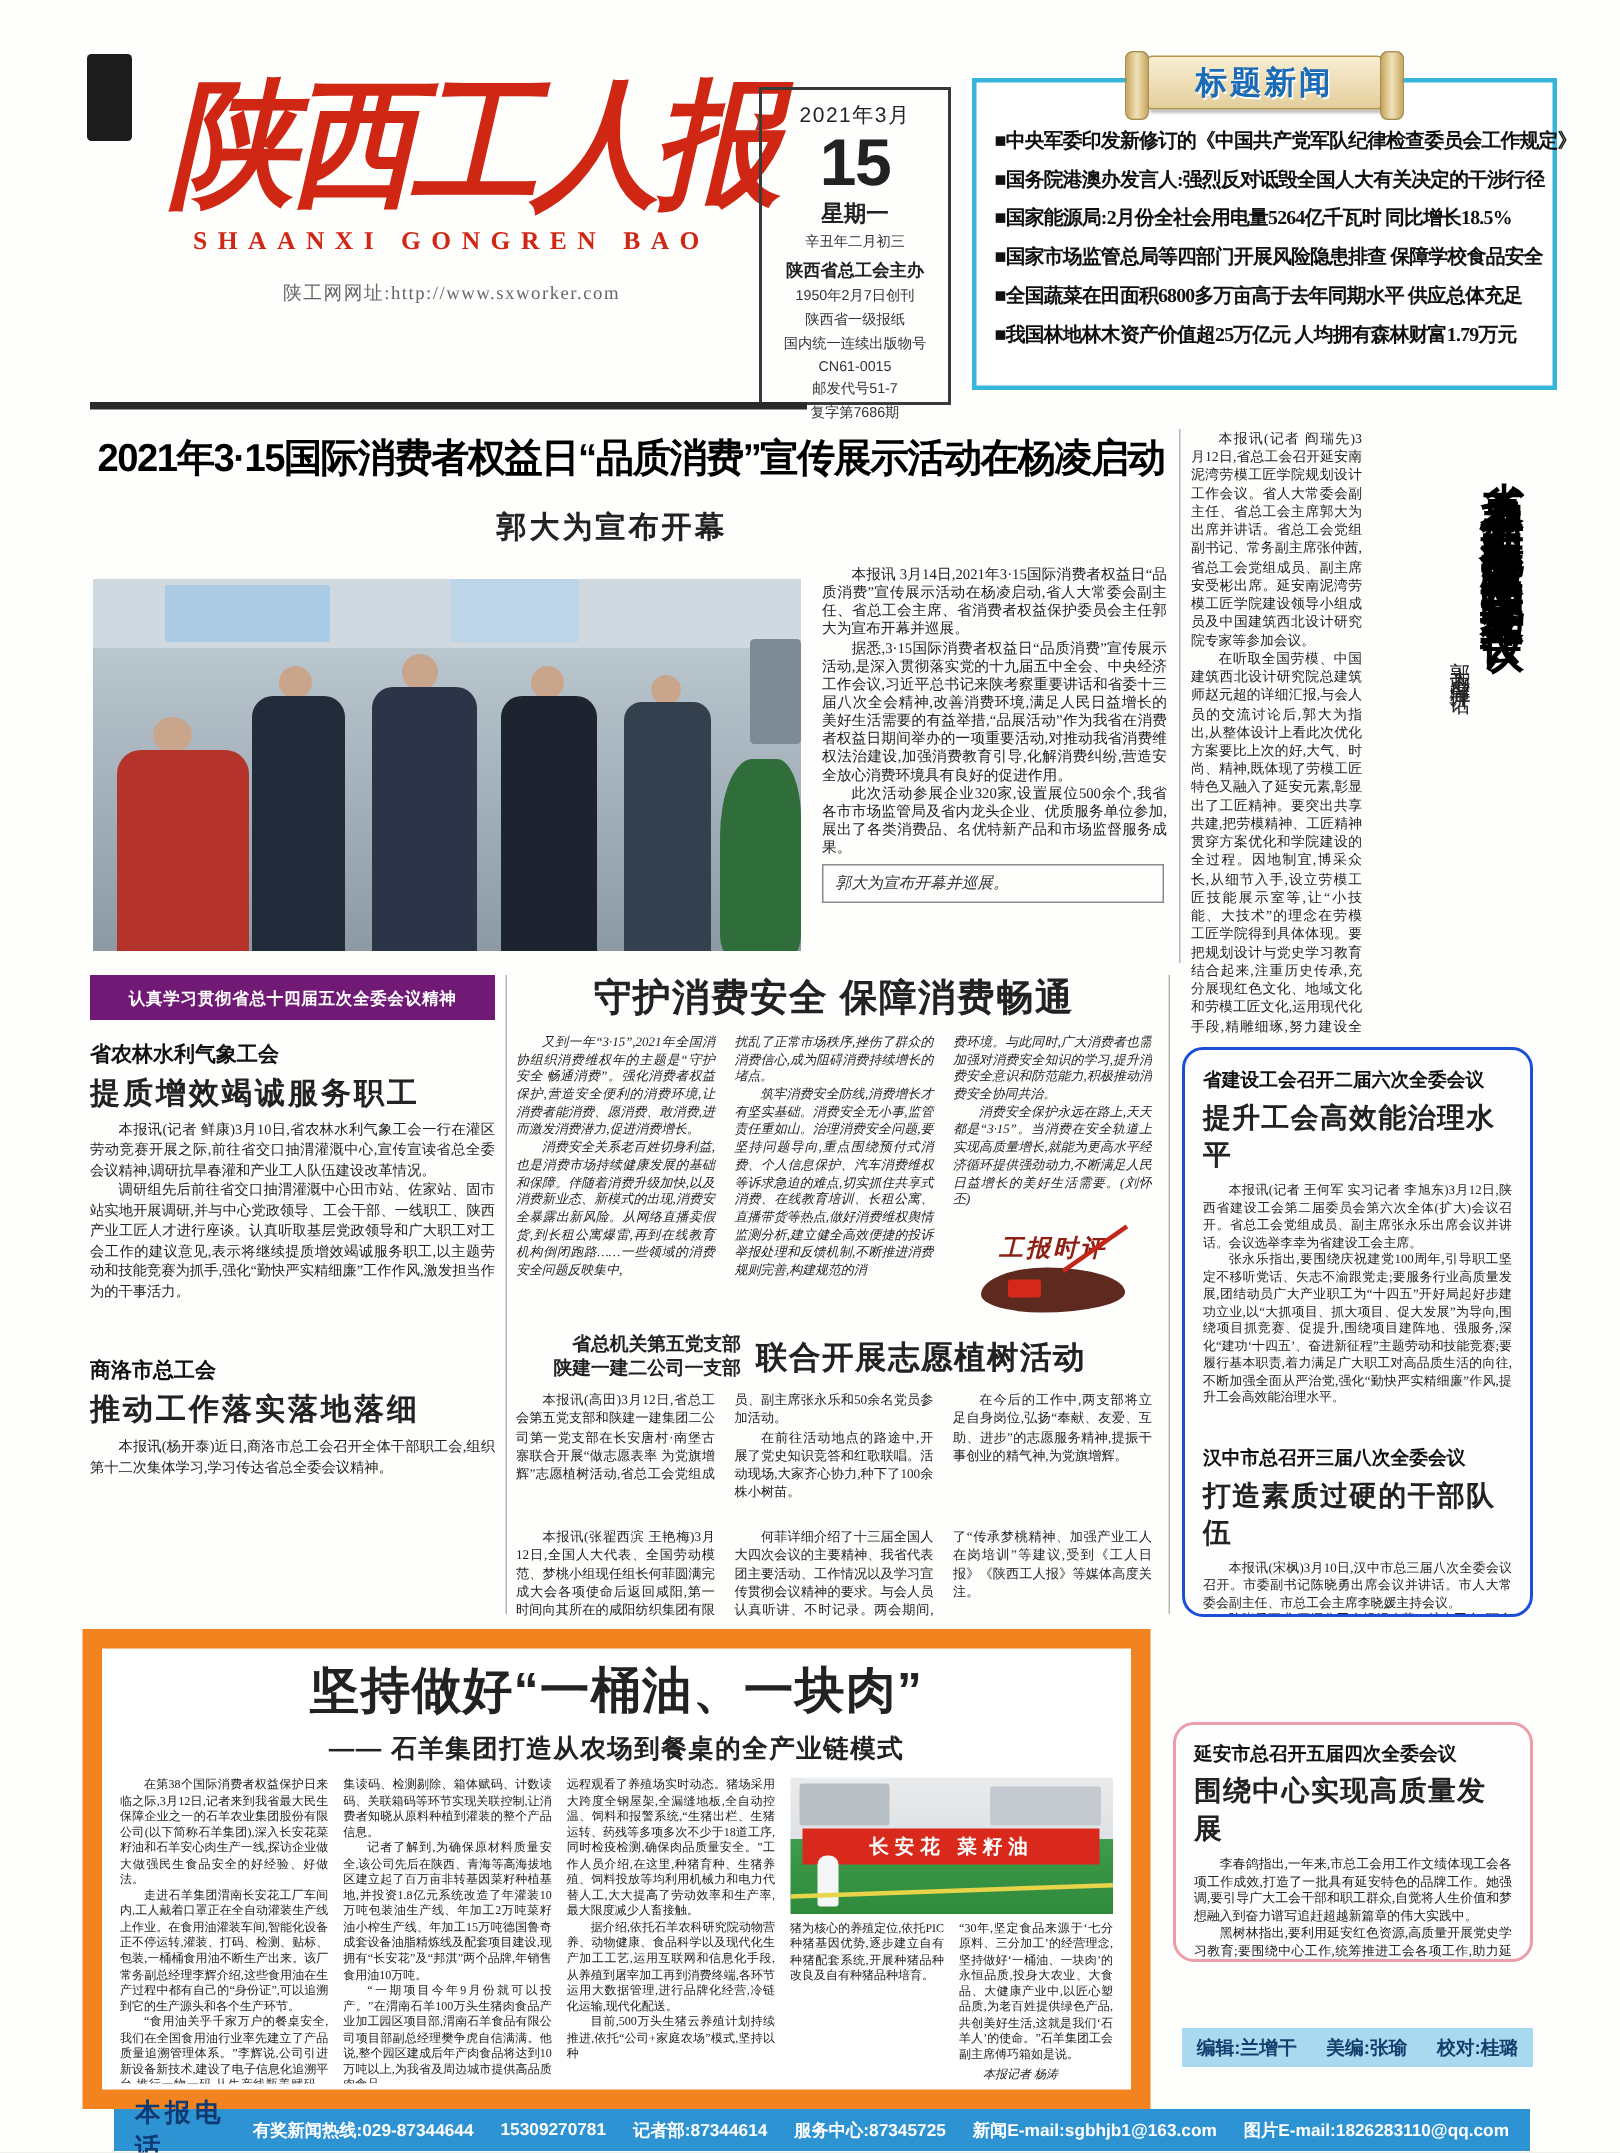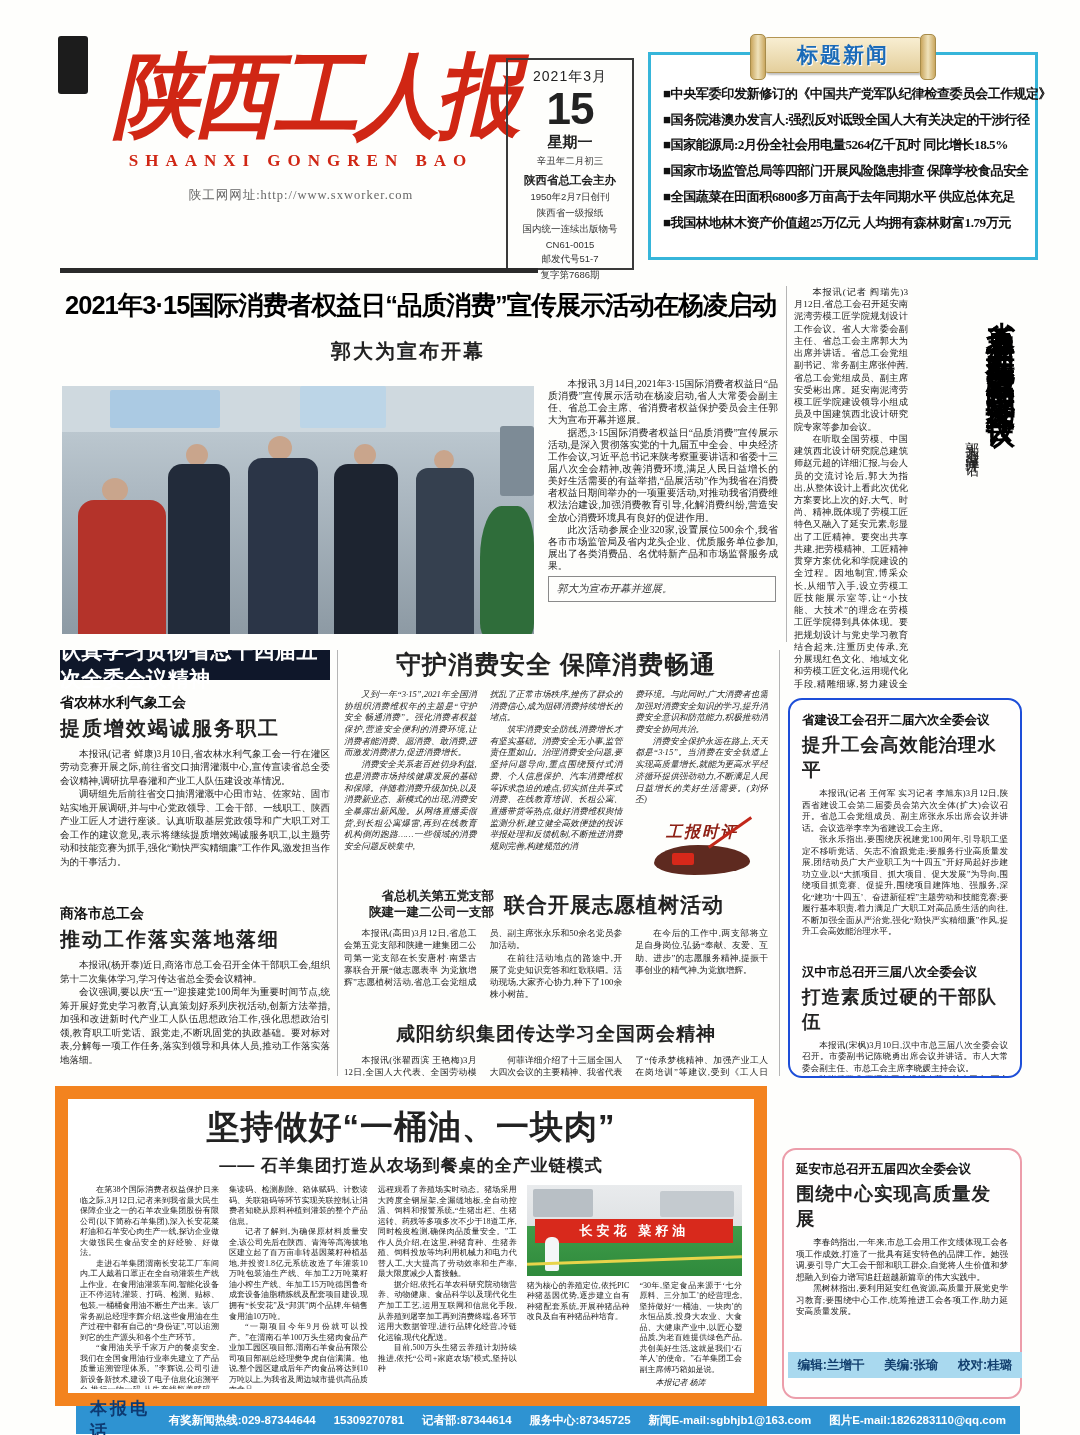--- a/index.html
+++ b/index.html
@@ -50,22 +50,22 @@
   .vline { position:absolute; width:1px; background:#b5b5b5; }
   .nmw-text { position:absolute; left:794px; top:286px; width:114px; height:404px; overflow:hidden; }
   .nmw-text p { font-size:9.2px; line-height:1.33; text-align:justify; text-indent:2em; }
   .nmw-vert { position:absolute; left:914px; top:298px; width:106px; height:400px; writing-mode:vertical-rl; overflow:hidden; }
   .nmw-h { font-size:29px; font-weight:bold; letter-spacing:4px; line-height:1.35;
            font-family:"Liberation Sans",sans-serif; color:#000; }
   .nmw-b { font-size:14px; margin-top:132px; height:260px; letter-spacing:3px; color:#222; }
 
   
   .left-col { position:absolute; left:60px; top:650px; width:270px; height:428px; overflow:hidden; }
-  .camp-banner { height:30px; background:#0f172a; color:#fff; display:flex; align-items:center; justify-content:center;
-                 font-size:21px; font-weight:bold; font-family:"Liberation Sans",sans-serif; letter-spacing:0.5px; }
+  .camp-banner { height:30px; background:#701a75; color:#fff; display:flex; align-items:center; justify-content:center;
+                 font-size:11px; font-weight:bold; font-family:"Liberation Sans",sans-serif; letter-spacing:0.5px; }
   .kicker { font-size:14px; font-weight:bold; font-family:"Liberation Sans",sans-serif; color:#111; }
   .art-h { font-size:20px; font-weight:bold; font-family:"Liberation Sans",sans-serif; letter-spacing:2px; margin:3px 0 6px; }
   .left-col p.body, .pbox p.body, .ybox p.body { font-size:9.5px; line-height:1.42; text-align:justify; text-indent:2em; }
   .left-art { margin-top:14px; }
   .mid-col { position:absolute; left:344px; top:648px; width:424px; height:432px; overflow:hidden; }
   .edit-h { text-align:center; font-size:25px; font-weight:bold; font-family:"Liberation Sans",sans-serif; letter-spacing:1px; }
   .edit-cols { display:flex; gap:13px; margin-top:8px; height:188px; overflow:hidden; position:relative; }
   .edit-cols .c { flex:1; }
   .edit-cols p { font-size:8.6px; line-height:1.36; text-align:justify; text-indent:2em; font-style:italic; color:#222; }
   .edit-cols p.cont { text-indent:0; }
@@ -105,21 +105,21 @@
   .ob-sub-cols .sc { flex:1; }
   .byline { text-align:right; font-size:8px; margin-top:3px; font-style:italic; }
   .fact-photo { position:relative; width:100%; height:96px; background:linear-gradient(#e9ebed 0%,#dfe2e4 45%,#3f9c4a 45.1%,#2f8a3c 100%); overflow:hidden; }
   .fp-banner { position:absolute; left:4%; top:34px; width:92%; height:24px; background:#d8291c; color:#fff;
                display:flex; align-items:center; justify-content:center; font-size:13px; font-weight:bold;
                letter-spacing:4px; font-family:"Liberation Sans",sans-serif; }
   .fp-mach1 { position:absolute; left:6px; top:4px; width:60px; height:28px; background:#b8bfc5; border-radius:2px; }
   .fp-mach2 { position:absolute; right:8px; top:6px; width:74px; height:26px; background:#c4cacf; border-radius:2px; }
   .fp-worker { position:absolute; left:18px; top:52px; width:14px; height:34px; background:#f4f6f7; border-radius:6px 6px 2px 2px; }
   .fp-line { position:absolute; left:0; bottom:14px; width:100%; height:3px; background:#e8d44a; transform:rotate(-2deg); }
-  .ybox { position:absolute; left:782px; top:1148px; width:240px; height:251px; border:2px solid #ec9daa; border-radius:14px;
+  .ybox { position:absolute; left:782px; top:1148px; width:240px; height:160px; border:2px solid #ec9daa; border-radius:14px;
           padding:11px 12px; overflow:hidden; background:#fffefe; }
   .ebar { position:absolute; left:788px; top:1352px; width:234px; height:26px; background:#a9d9ef; color:#123f6e;
           display:flex; align-items:center; justify-content:space-around; font-size:12.5px; font-weight:bold;
           font-family:"Liberation Sans",sans-serif; }
   .fbar { position:absolute; left:76px; top:1406px; width:944px; height:28px; background:#2e93d2; display:flex;
           align-items:center; padding:0 14px; gap:18px; }
   .fbar-label { font-size:17px; font-weight:bold; color:#0d3a72; letter-spacing:3px; font-family:"Liberation Sans",sans-serif; }
   .fbar-item { font-size:11.5px; color:#fff; font-weight:bold; white-space:nowrap; font-family:"Liberation Sans",sans-serif; }
 </style>
 </head>
@@ -205,21 +205,20 @@
     <div class="left-art">
       <div class="kicker">省农林水利气象工会</div>
       <div class="art-h">提质增效竭诚服务职工</div>
       <p class="body">本报讯(记者 鲜康)3月10日,省农林水利气象工会一行在灌区劳动竞赛开展之际,前往省交口抽渭灌溉中心,宣传宣读省总全委会议精神,调研抗旱春灌和产业工人队伍建设改革情况。</p>
       <p class="body">调研组先后前往省交口抽渭灌溉中心田市站、佐家站、固市站实地开展调研,并与中心党政领导、工会干部、一线职工、陕西产业工匠人才进行座谈。认真听取基层党政领导和广大职工对工会工作的建议意见,表示将继续提质增效竭诚服务职工,以主题劳动和技能竞赛为抓手,强化“勤快严实精细廉”工作作风,激发担当作为的干事活力。</p>
     </div>
     <div class="left-art" style="margin-top:36px;">
       <div class="kicker">商洛市总工会</div>
       <div class="art-h">推动工作落实落地落细</div>
       <p class="body">本报讯(杨开泰)近日,商洛市总工会召开全体干部职工会,组织第十二次集体学习,学习传达省总全委会议精神。</p>
-      <p class="body">会议强调,要以庆“五一”迎接建党100周年为重要时间节点,统筹开展好党史学习教育,认真策划好系列庆祝活动,创新方法举措,加强和改进新时代产业工人队伍思想政治工作,强化思想政治引领,教育职工听党话、跟党走,不断巩固党的执政基础。要对标对表,分解每一项工作任务,落实到领导和具体人员,推动工作落实落地落细。</p>
     </div>
   </div>
 
   <div class="mid-col">
     <div class="edit-h">守护消费安全  保障消费畅通</div>
     <div class="edit-cols">
       <div class="c">
         <p>又到一年“3·15”,2021年全国消协组织消费维权年的主题是“守护安全 畅通消费”。强化消费者权益保护,营造安全便利的消费环境,让消费者能消费、愿消费、敢消费,进而激发消费潜力,促进消费增长。</p>
         <p>消费安全关系老百姓切身利益,也是消费市场持续健康发展的基础和保障。伴随着消费升级加快,以及消费新业态、新模式的出现,消费安全暴露出新风险。从网络直播卖假货,到长租公寓爆雷,再到在线教育机构倒闭跑路……一些领域的消费安全问题反映集中,</p>
       </div>
@@ -244,21 +243,20 @@
         <div>省总机关第五党支部</div>
         <div>陕建一建二公司一支部</div>
       </div>
       <div class="tree-h">联合开展志愿植树活动</div>
     </div>
     <div class="mc3 tree-cols">
       <p>本报讯(高田)3月12日,省总工会第五党支部和陕建一建集团二公司第一党支部在长安唐村·南堡古寨联合开展“做志愿表率 为党旗增辉”志愿植树活动,省总工会党组成员、副主席张永乐和50余名党员参加活动。</p>
       <p>在前往活动地点的路途中,开展了党史知识竞答和红歌联唱。活动现场,大家齐心协力,种下了100余株小树苗。</p>
       <p>在今后的工作中,两支部将立足自身岗位,弘扬“奉献、友爱、互助、进步”的志愿服务精神,提振干事创业的精气神,为党旗增辉。</p>
     </div>
-    <div class="xy-h">咸阳纺织集团传达学习全国两会精神</div>
     <div class="mc3 xy-cols">
       <p>本报讯(张翟西滨 王艳梅)3月12日,全国人大代表、全国劳动模范、梦桃小组现任组长何菲圆满完成大会各项使命后返回咸阳,第一时间向其所在的咸阳纺织集团有限公司干部职工传达全国两会精神。</p>
       <p>何菲详细介绍了十三届全国人大四次会议的主要精神、我省代表团主要活动、工作情况以及学习宣传贯彻会议精神的要求。与会人员认真听讲、不时记录。两会期间,何菲积极建言献策,履职尽责,提出了“传承梦桃精神、加强产业工人在岗培训”等建议,受到《工人日报》《陕西工人报》等媒体高度关注。</p>
     </div>
   </div>
 
   <div class="pbox">
     <div>
       <div class="kicker">省建设工会召开二届六次全委会议</div>
       <div class="art-h">提升工会高效能治理水平</div>

